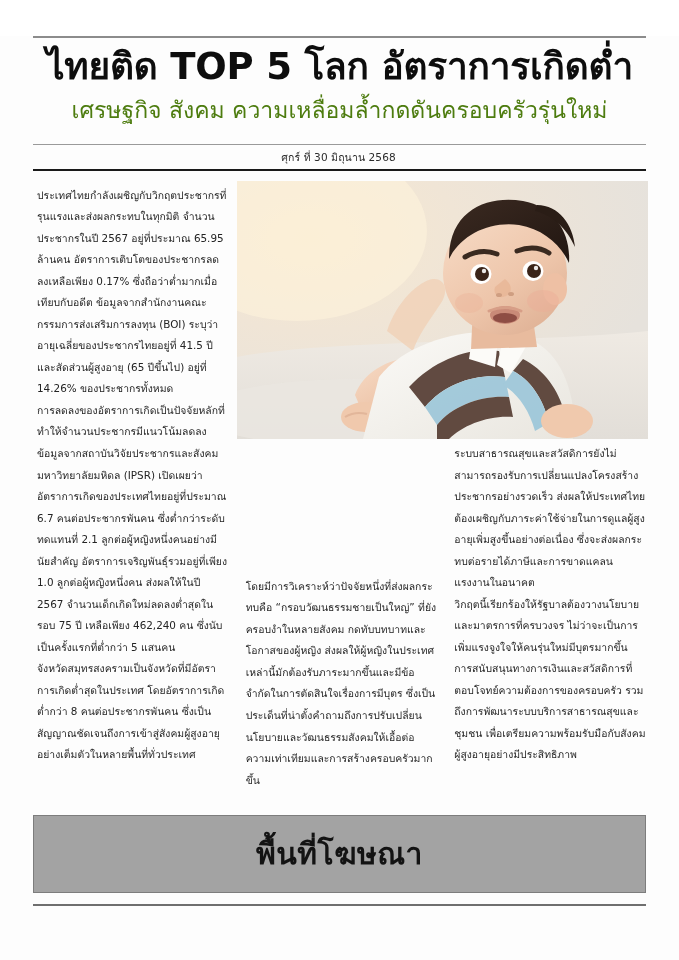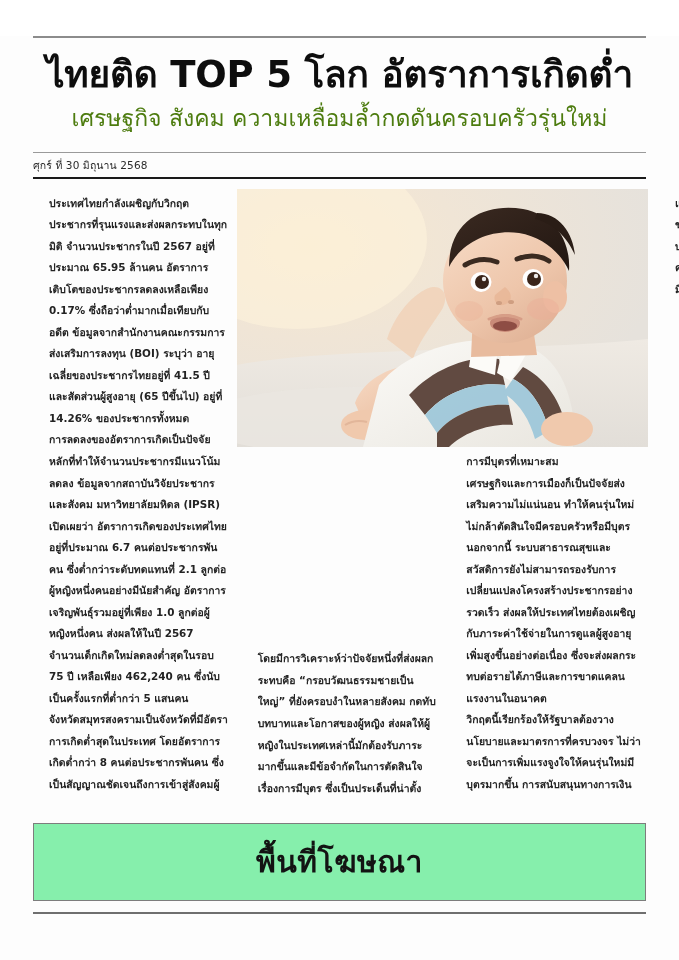--- a/index.html
+++ b/index.html
@@ -24,21 +24,21 @@
   }
 
   
   .rule-top {
     height: 0;
     border-top: 2px solid #8c8c8c;
     margin-top: 36px;
   }
   .masthead {
     text-align: center;
-    padding-top: 14px;
+    padding-top: 6px;
   }
   .headline {
     font-size: 37px;
     font-weight: 700;
     line-height: 1.22;
     letter-spacing: -0.2px;
     color: #0d0d0d;
     white-space: nowrap;
   }
   .subheadline {
@@ -49,21 +49,21 @@
     margin-top: 4px;
     white-space: nowrap;
   }
 
   .rule-thin {
     height: 0;
     border-top: 1.5px solid #9a9a9a;
     margin-top: 16px;
   }
   .dateline {
-    text-align: left;
+    text-align: center;
     font-size: 10.5px;
     color: #2b2b2b;
     padding: 4px 2px 3px 0;
     letter-spacing: 0.1px;
   }
   .rule-thick {
     height: 0;
     border-top: 2.5px solid #1a1a1a;
   }
 
@@ -77,24 +77,23 @@
     column-count: 3;
     column-gap: 13px;
     column-fill: auto;
     height: 618px;
     font-size: 10.4px;
     line-height: 2.07;
     text-align: left;
     color: #232323;
   }
   .columns p {
-    margin: 0 0 0 16px;
+    margin: 0 0 0 4px;
     text-indent: 0;
     word-break: break-word;
-    font-weight: bold;
   }
 
   
   .photo {
     position: absolute;
     left: 204px;
     top: -4px;
     width: 411px;
     height: 258px;
     overflow: hidden;
@@ -106,21 +105,21 @@
     display: block;
     width: 100%;
     height: 262px;
   }
 
   
   .ad-box {
     margin-top: 12px;
     height: 76px;
     border: 1px solid #7d7d7d;
-    background: #86efac;
+    background: #a3a3a3;
     display: flex;
     align-items: center;
     justify-content: center;
   }
   .ad-text {
     font-size: 30px;
     font-weight: 700;
     color: #131313;
     letter-spacing: 0.5px;
   }

